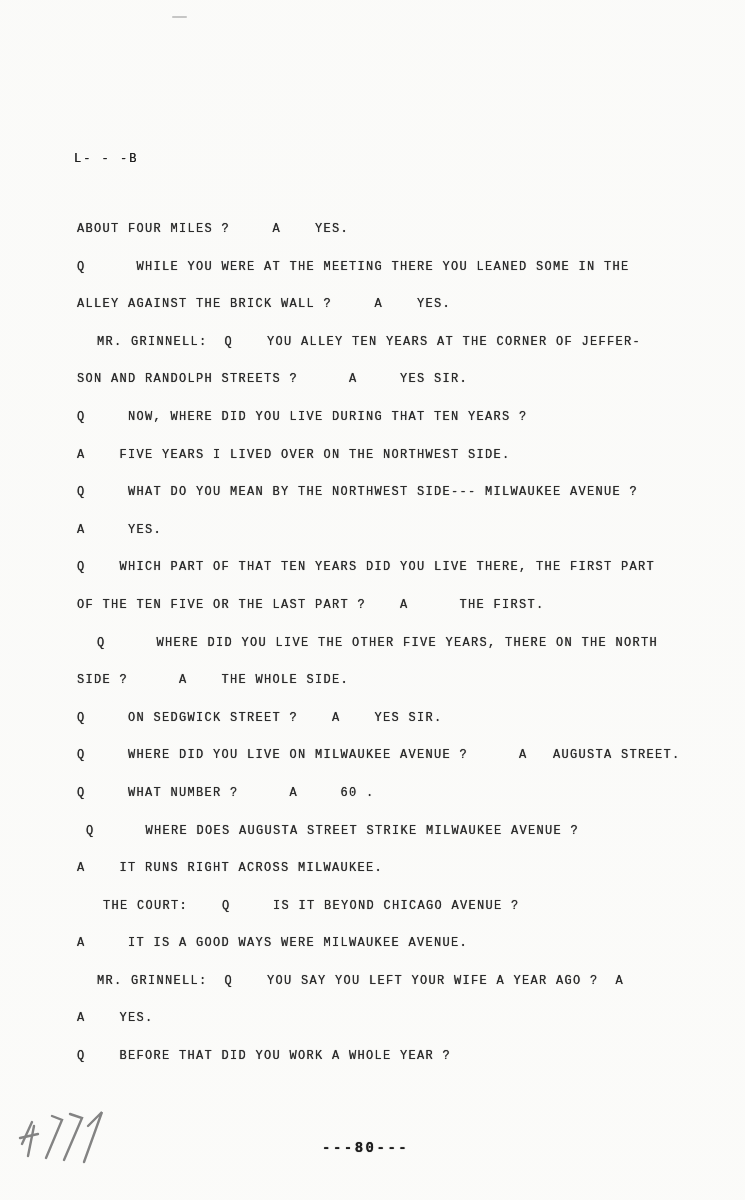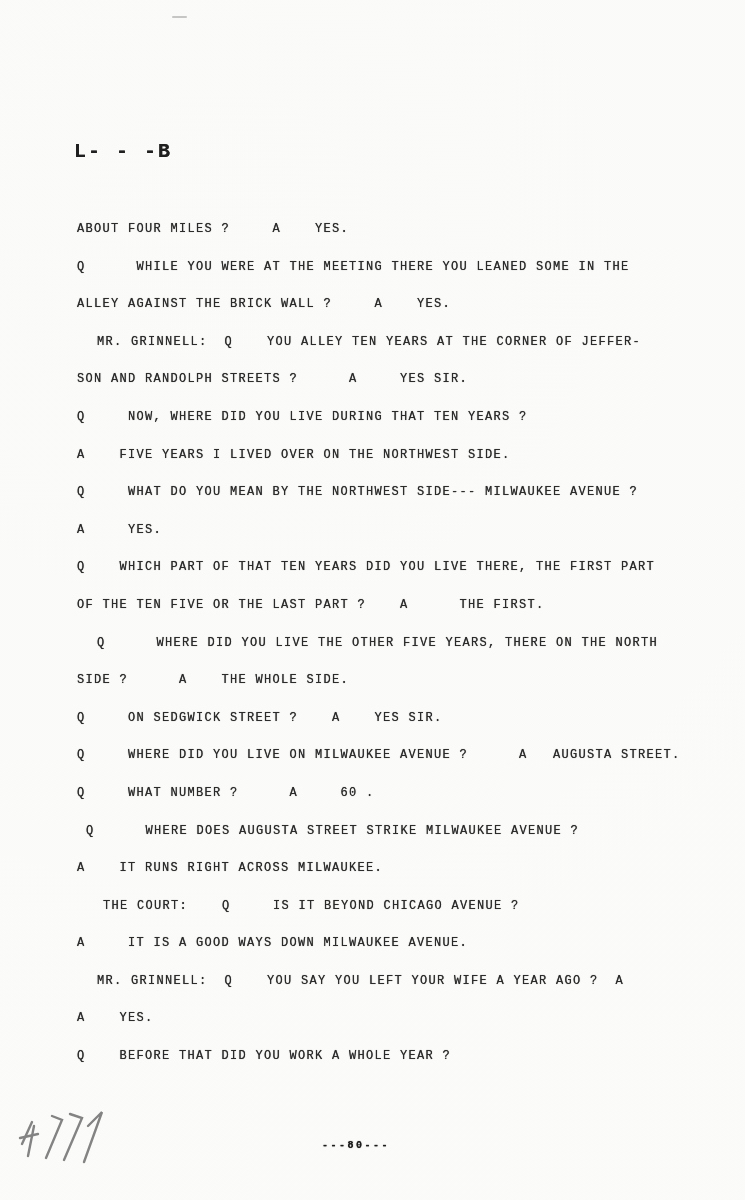--- a/index.html
+++ b/index.html
@@ -25,23 +25,23 @@
     top: 16px;
     width: 15px;
     height: 2px;
     background: #9a9a9a;
     opacity: 0.55;
     border-radius: 1px;
   }
   .header-label {
     position: absolute;
     left: 74px;
-    top: 140px;
-    font-size: 20px;
-    font-weight: bold;
+    top: 152px;
+    font-size: 12px;
+    font-weight: normal;
     letter-spacing: 2px;
     color: #1f1f1f;
     white-space: pre;
     text-shadow: 0 0 0.6px #333;
   }
   .body-text {
     position: absolute;
     left: 77px;
     top: 211px;
     width: 660px;
@@ -56,21 +56,21 @@
     text-shadow: 0 0 0.7px rgba(20,20,20,0.8);
   }
   
   .i1 { padding-left: 20px; }  
   .i2 { padding-left: 9px;  }  
   .i3 { padding-left: 26px; }  
   .page-number {
     position: absolute;
     left: 322px;
     top: 1140px;
-    font-size: 10px;
+    font-size: 14px;
     font-weight: bold;
     letter-spacing: 2.5px;
     color: #1d1d1d;
     white-space: pre;
     text-shadow: 0 0 0.8px #222;
     text-align: center;
   }
   .handwritten {
     position: absolute;
     left: 18px;
@@ -102,21 +102,21 @@
     <div class="tline">Q    WHICH PART OF THAT TEN YEARS DID YOU LIVE THERE, THE FIRST PART</div>
     <div class="tline">OF THE TEN FIVE OR THE LAST PART ?    A      THE FIRST.</div>
     <div class="tline i1">Q      WHERE DID YOU LIVE THE OTHER FIVE YEARS, THERE ON THE NORTH</div>
     <div class="tline">SIDE ?      A    THE WHOLE SIDE.</div>
     <div class="tline">Q     ON SEDGWICK STREET ?    A    YES SIR.</div>
     <div class="tline">Q     WHERE DID YOU LIVE ON MILWAUKEE AVENUE ?      A   AUGUSTA STREET.</div>
     <div class="tline">Q     WHAT NUMBER ?      A     60 .</div>
     <div class="tline i2">Q      WHERE DOES AUGUSTA STREET STRIKE MILWAUKEE AVENUE ?</div>
     <div class="tline">A    IT RUNS RIGHT ACROSS MILWAUKEE.</div>
     <div class="tline i3">THE COURT:    Q     IS IT BEYOND CHICAGO AVENUE ?</div>
-    <div class="tline">A     IT IS A GOOD WAYS DOWN MILWAUKEE AVENUE.</div>
+    <div class="tline">A     IT IS A GOOD WAYS WERE MILWAUKEE AVENUE.</div>
     <div class="tline i1">MR. GRINNELL:  Q    YOU SAY YOU LEFT YOUR WIFE A YEAR AGO ?  A</div>
     <div class="tline">A    YES.</div>
     <div class="tline">Q    BEFORE THAT DID YOU WORK A WHOLE YEAR ?</div>
   </div>
 
   <div class="handwritten" title="477">
 
     <svg width="120" height="70" viewBox="0 0 120 70">
       <g stroke="#6f6f6f" stroke-width="2.4" fill="none" stroke-linecap="round" opacity="0.85">
         <path d="M14 18 L4 40"></path>

